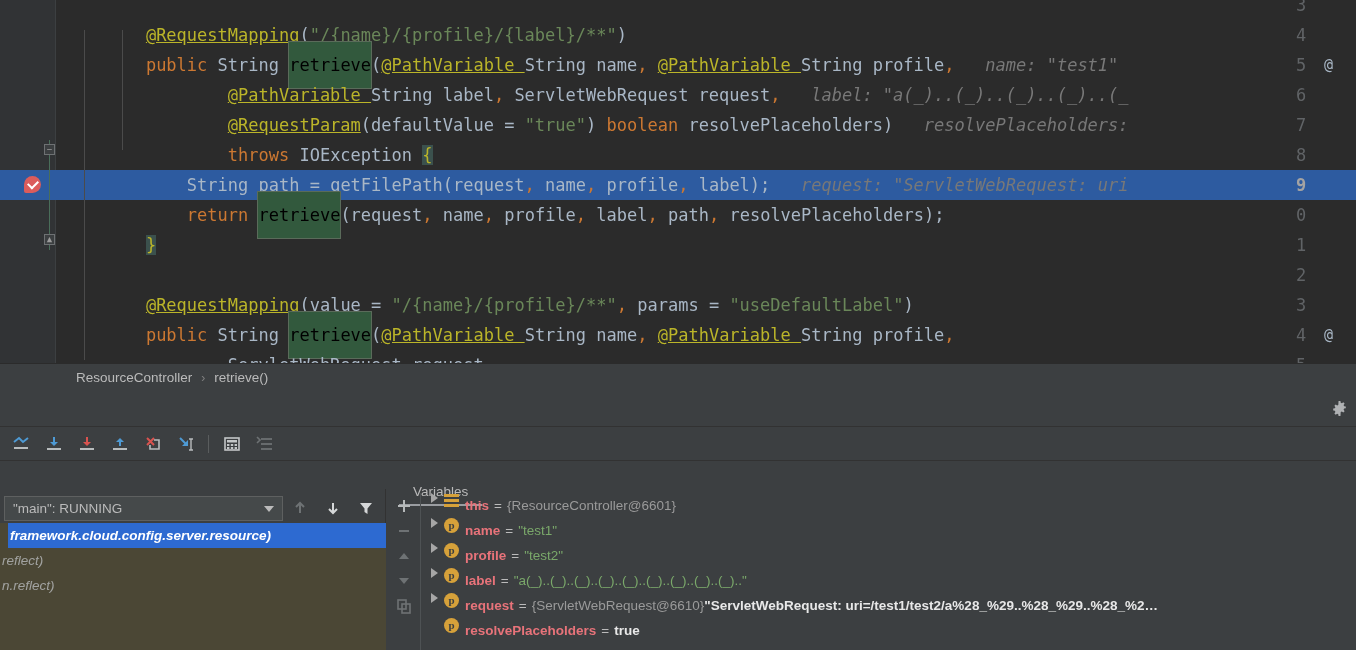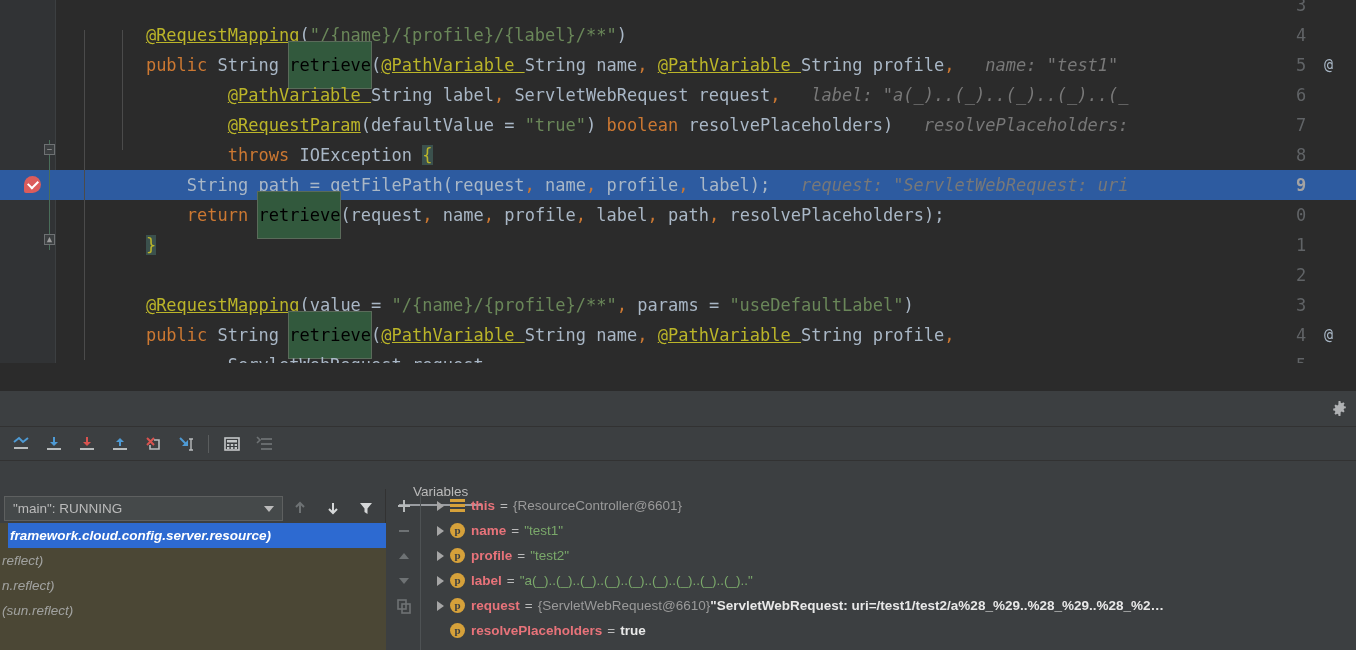--- a/index.html
+++ b/index.html
@@ -175,22 +175,22 @@
   .vs-btn {
     width:34px; height:25px; display:flex; align-items:center;
     justify-content:center; color:#9a9da1;
   }
   .vars-list {
     position:absolute; left:35px; top:32px; right:0; height:157px;
     overflow:hidden;
   }
   .var-row {
     height:25px; line-height:25px; white-space:nowrap;
-    font-size:13.5px; display:flex; align-items:center;
-    padding-left:10px; overflow:hidden;
+    font-size:13.5px; display:flex; align-items:flex-start;
+    padding-left:4px; overflow:hidden;
   }
   .tri {
     width:16px; flex:0 0 16px; display:flex; align-items:center;
     justify-content:center;
   }
   .tri i {
     display:block; width:0; height:0;
     border-top:5px solid transparent; border-bottom:5px solid transparent;
     border-left:7px solid #a6a6a6;
   }
@@ -288,20 +288,25 @@
         <div class="row" style="top: 170px;"><span class="c-def">            </span><span class="c-def">String path </span><span class="c-punc">= </span><span class="c-def">getFilePath(request</span><span class="c-comma">, </span><span class="c-def">name</span><span class="c-comma">, </span><span class="c-def">profile</span><span class="c-comma">, </span><span class="c-def">label);</span><span class="c-hint">   request: "ServletWebRequest: uri</span></div>
         <div class="row" style="top: 200px;"><span class="c-def">            </span><span class="c-kw">return </span><span class="hl-usage">retrieve</span><span class="c-def">(request</span><span class="c-comma">, </span><span class="c-def">name</span><span class="c-comma">, </span><span class="c-def">profile</span><span class="c-comma">, </span><span class="c-def">label</span><span class="c-comma">, </span><span class="c-def">path</span><span class="c-comma">, </span><span class="c-def">resolvePlaceholders);</span></div>
         <div class="row" style="top: 230px;"><span class="c-def">        </span><span class="brace-hl c-brace">}</span></div>
         <div class="row" style="top: 260px;"></div>
         <div class="row" style="top: 290px;"><span class="c-def">        </span><span class="c-ann">@RequestMapping</span><span class="c-punc">(</span><span class="c-def">value </span><span class="c-punc">= </span><span class="c-str">"/{name}/{profile}/**"</span><span class="c-comma">, </span><span class="c-def">params </span><span class="c-punc">= </span><span class="c-str">"useDefaultLabel"</span><span class="c-punc">)</span></div>
         <div class="row" style="top: 320px;"><span class="c-def">        </span><span class="c-kw">public </span><span class="c-def">String </span><span class="hl-usage">retrieve</span><span class="c-punc">(</span><span class="c-ann">@PathVariable </span><span class="c-def">String name</span><span class="c-comma">, </span><span class="c-ann">@PathVariable </span><span class="c-def">String profile</span><span class="c-comma">,</span></div>
         <div class="row" style="top: 350px;"><span class="c-def">                </span><span class="c-def">ServletWebRequest request</span><span class="c-comma">,</span></div>
       </div>
   </div>
 
+  <div class="breadcrumb">
+    <span>ResourceController</span>
+    <span class="bc-sep">›</span>
+    <span>retrieve()</span>
+  </div>
 
   <div class="debugwin">
 
     <div class="dw-header">
       <div class="gear">
         <svg width="17" height="17" viewBox="0 0 16 16" aria-hidden="true">
           <path fill="#afb1b3" d="M8 5.2A2.8 2.8 0 1 0 8 10.8 2.8 2.8 0 1 0 8 5.2zm0 1.5a1.3 1.3 0 1 1 0 2.6 1.3 1.3 0 0 1 0-2.6z"></path>
           <path fill="#afb1b3" d="M7.1 1h1.8l.25 1.6 1.1.46 1.3-.95 1.27 1.27-.95 1.3.46 1.1 1.6.25v1.8l-1.6.25-.46 1.1.95 1.3-1.27 1.27-1.3-.95-1.1.46L8.9 15H7.1l-.25-1.6-1.1-.46-1.3.95-1.27-1.27.95-1.3-.46-1.1L2.07 9.9V8.1l1.6-.25.46-1.1-.95-1.3 1.27-1.27 1.3.95 1.1-.46z"></path>
         </svg>
       </div>
@@ -393,21 +398,20 @@
         <div class="thr-btn">
           <svg width="16" height="16" viewBox="0 0 16 16">
             <path d="M2 3 L14 3 L9.5 8.5 L9.5 14 L6.5 12 L6.5 8.5 Z" fill="#d6d8d9"></path>
           </svg>
         </div>
       </div>
       <div class="frames-list" id="frames-list">
           <div class="frame-row sel">framework.cloud.config.server.resource)</div>
           <div class="frame-row">reflect)</div>
           <div class="frame-row">n.reflect)</div>
-          <div class="frame-row">(sun.reflect)</div>
         </div>
     </div>
 
     <div class="panel-vars">
       <div class="vars-tabbar">
         <div class="vars-tab">Variables</div>
       </div>
       <div class="vars-side">
         <div class="vs-btn">
           <svg width="16" height="16" viewBox="0 0 16 16">

